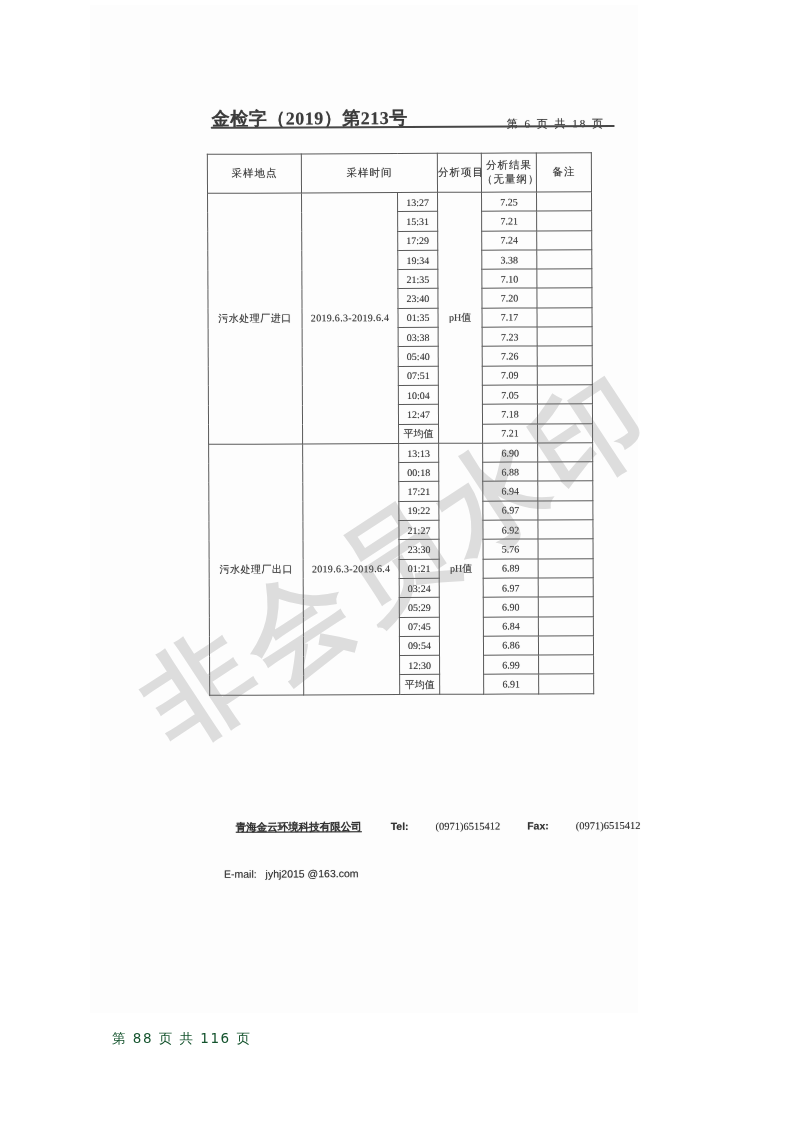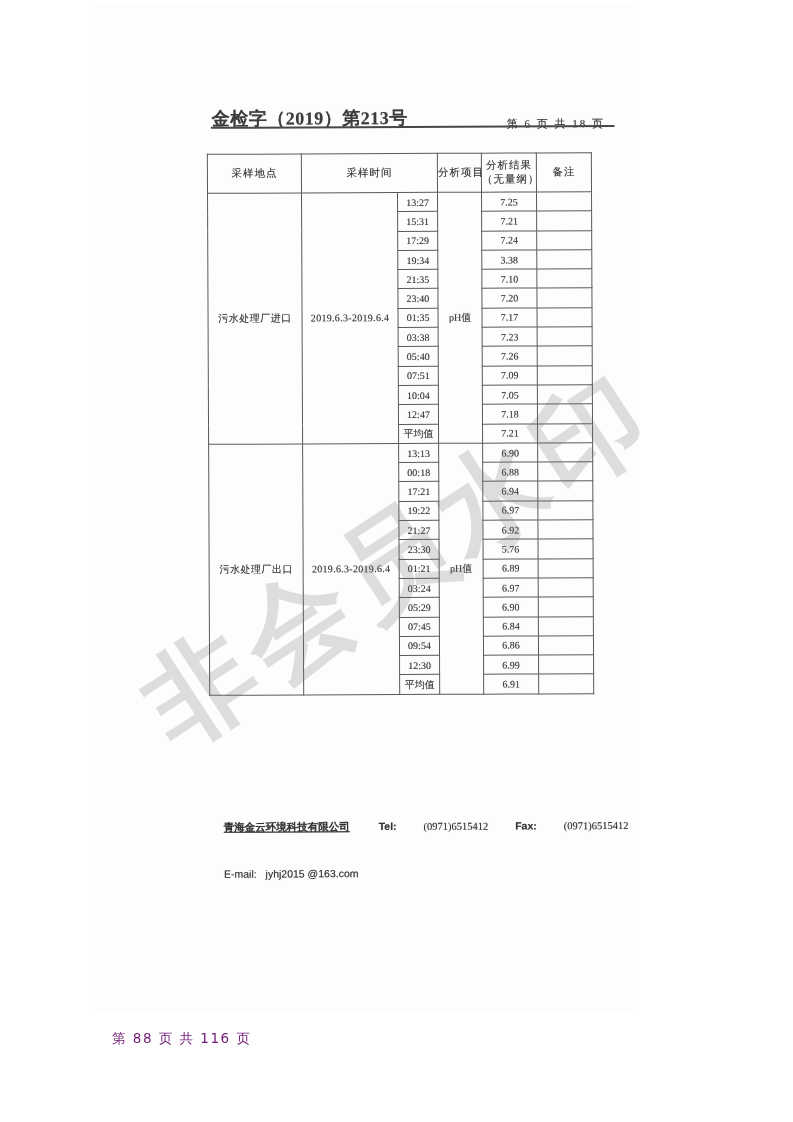--- a/index.html
+++ b/index.html
@@ -29,37 +29,37 @@
                   text-align:center; vertical-align:middle; font-weight:normal;
                   overflow:hidden; white-space:nowrap; }
   .report-table thead th { height:39px; font-size:10.5px; letter-spacing:1px; line-height:1.35; }
   .report-table tbody td { height:19.3px; }
   .c-loc { letter-spacing:0.5px; }
   .c-date { letter-spacing:0.3px; }
 
   
   .footer-line1 { position:absolute; left:222px; top:820px; font-size:10.5px;
                   font-family:"Liberation Sans","DejaVu Sans",sans-serif; color:#333; }
-  .footer-line1 .company { font-weight:bold; text-decoration:underline; margin-right:2px; }
+  .footer-line1 .company { font-weight:bold; text-decoration:underline; margin-right:2px;margin-left:12px; }
   .footer-line1 .lbl { margin-left:24px;font-weight:bold; }
   .footer-line1 .val { margin-left:24px;font-family:Liberation Serif, serif; }
   .footer-line2 { position:absolute; left:222px; top:839px; font-size:10.5px;
                   font-family:"Liberation Sans","DejaVu Sans",sans-serif; color:#333;margin-top:28px; }
   .footer-line2 .val { margin-left:6px; }
 
   
   .watermark { position:absolute; left:106px; top:482px; width:600px;
                font-size:108px; font-weight:bold; letter-spacing:8px; white-space:nowrap;
                font-family:"Liberation Sans","DejaVu Sans",sans-serif;
                color:rgba(110,110,110,0.22); transform:rotate(-33deg);
                transform-origin:center; text-shadow:none; pointer-events:none; }
 
   
   .bottom-counter { position:absolute; left:112px; top:1030px; font-size:13.5px;
-                    letter-spacing:1.5px; color:#701a75;
+                    letter-spacing:1.5px; color:#14532d;
                     font-family:"DejaVu Sans","Liberation Sans",sans-serif; }
 </style>
 </head>
 <body>
 
 <div class="canvas">
 
   <div class="scan-paper"></div>
 
   <div class="scan">

